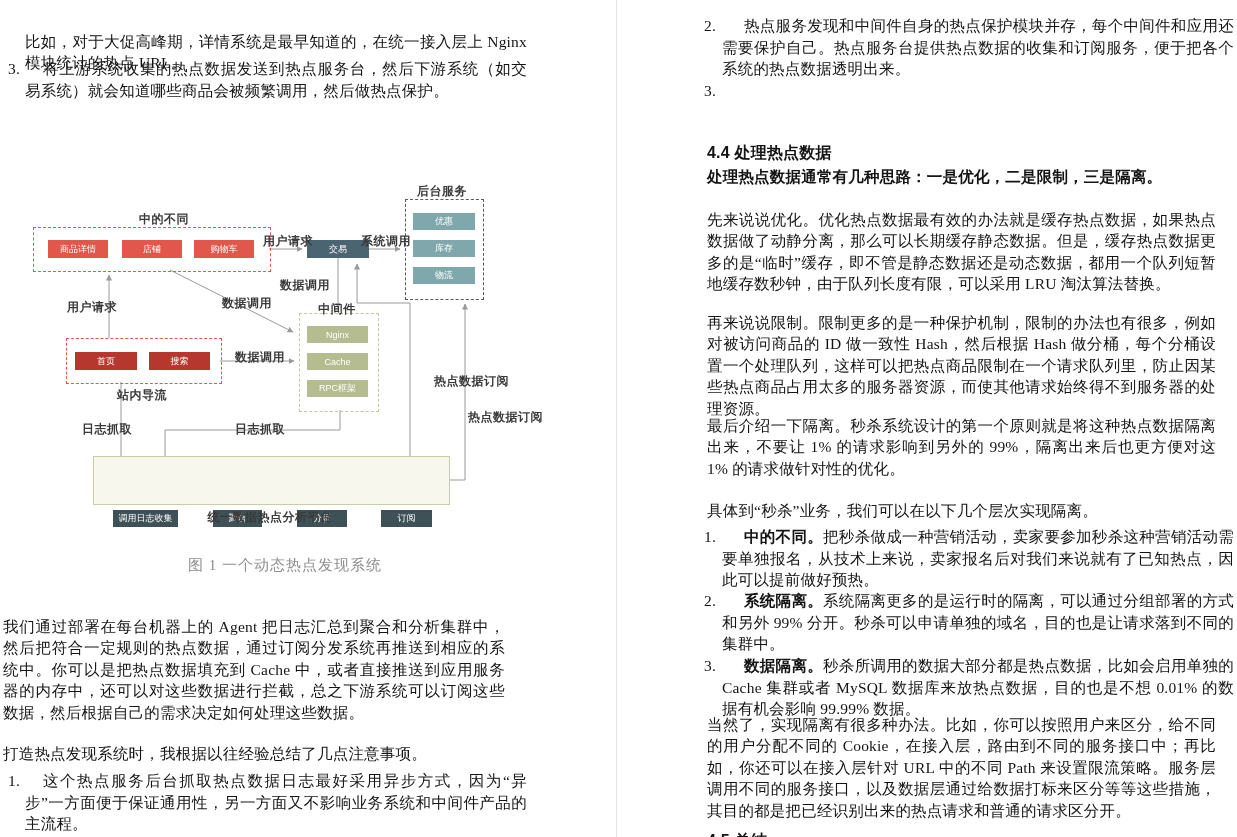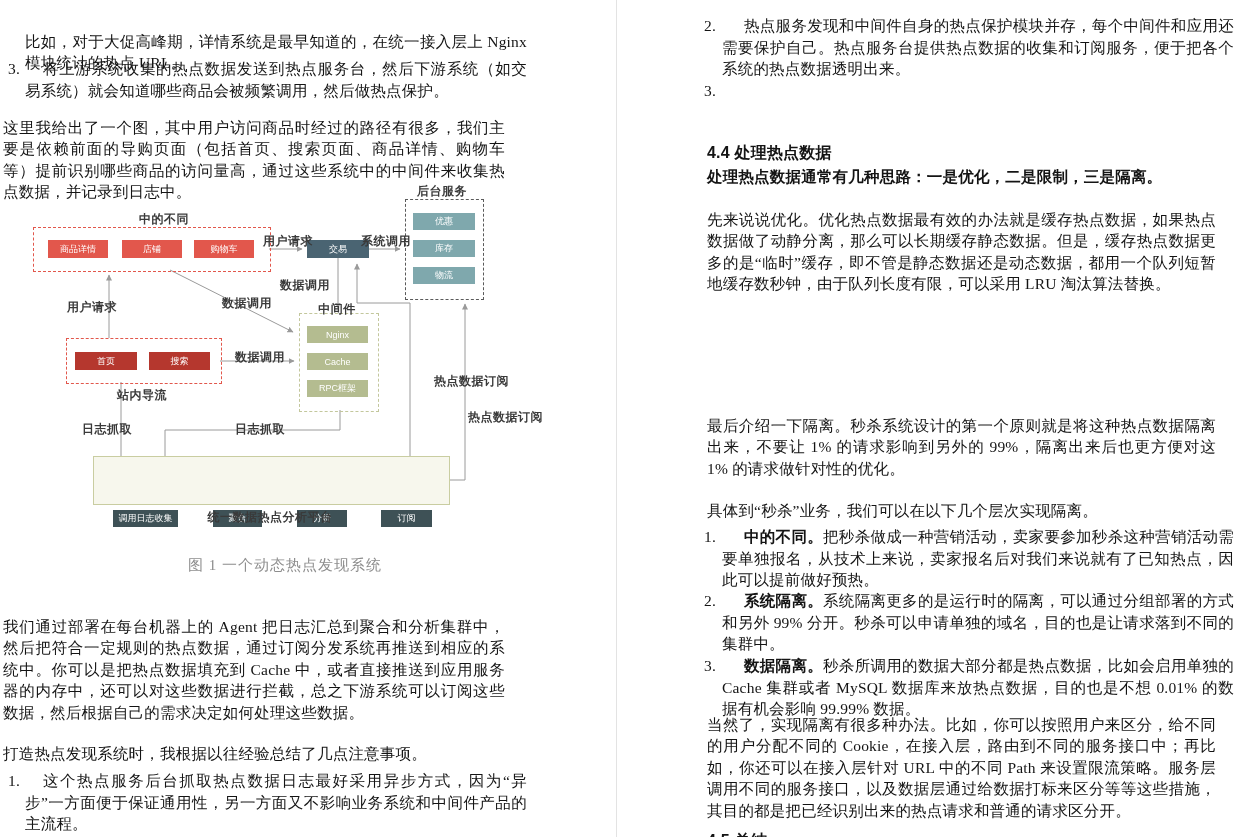--- a/index.html
+++ b/index.html
@@ -49,21 +49,20 @@
 
 <div class="page">
   <div class="divider"></div>
 
   <p class="tb lcol lhang" style="top:15px">比如，对于大促高峰期，详情系统是最早知道的，在统一接入层上 Nginx 模块统计的热点 URL。</p>
 
   <div class="tb lcol lli" style="top:58px">
     <span class="num">3.</span><span>将上游系统收集的热点数据发送到热点服务台，然后下游系统（如交易系统）就会知道哪些商品会被频繁调用，然后做热点保护。</span>
   </div>
 
-  <p class="tb lcol" style="top:101px">这里我给出了一个图，其中用户访问商品时经过的路径有很多，我们主要是依赖前面的导购页面（包括首页、搜索页面、商品详情、购物车等）提前识别哪些商品的访问量高，通过这些系统中的中间件来收集热点数据，并记录到日志中。</p>
 
   <div class="fig">
     <svg width="484" height="352" viewBox="0 0 484 352">
       <defs>
         <marker id="ah" markerWidth="8" markerHeight="8" refX="5.5" refY="3" orient="auto">
           <path d="M0,0 L6,3 L0,6 z" fill="#9a9a9a"></path>
         </marker>
       </defs>
       <g stroke="#9a9a9a" stroke-width="1" fill="none">
         <path d="M241,71 H274" marker-end="url(#ah)"></path>
@@ -139,20 +138,21 @@
   <div class="tb rli" style="top:80px">
     <span class="num">3.</span>
   </div>
 
   <h3 class="tb rp heading" style="top:126px">4.4 处理热点数据</h3>
 
   <p class="tb rp bold-sans" style="top:150px">处理热点数据通常有几种思路：一是优化，二是限制，三是隔离。</p>
 
   <p class="tb rp" style="top:193px">先来说说优化。优化热点数据最有效的办法就是缓存热点数据，如果热点数据做了动静分离，那么可以长期缓存静态数据。但是，缓存热点数据更多的是“临时”缓存，即不管是静态数据还是动态数据，都用一个队列短暂地缓存数秒钟，由于队列长度有限，可以采用 LRU 淘汰算法替换。</p>
 
+  <p class="tb rp" style="top:296px">再来说说限制。限制更多的是一种保护机制，限制的办法也有很多，例如对被访问商品的 ID 做一致性 Hash，然后根据 Hash 做分桶，每个分桶设置一个处理队列，这样可以把热点商品限制在一个请求队列里，防止因某些热点商品占用太多的服务器资源，而使其他请求始终得不到服务器的处理资源。</p>
 
   <p class="tb rp" style="top:399px">最后介绍一下隔离。秒杀系统设计的第一个原则就是将这种热点数据隔离出来，不要让 1% 的请求影响到另外的 99%，隔离出来后也更方便对这 1% 的请求做针对性的优化。</p>
 
   <p class="tb rp" style="top:484px">具体到“秒杀”业务，我们可以在以下几个层次实现隔离。</p>
 
   <div class="tb rli" style="top:526px">
     <span class="num">1.</span><span class="runin">中的不同。</span><span>把秒杀做成一种营销活动，卖家要参加秒杀这种营销活动需要单独报名，从技术上来说，卖家报名后对我们来说就有了已知热点，因此可以提前做好预热。</span>
   </div>
 
   <div class="tb rli" style="top:590px">

